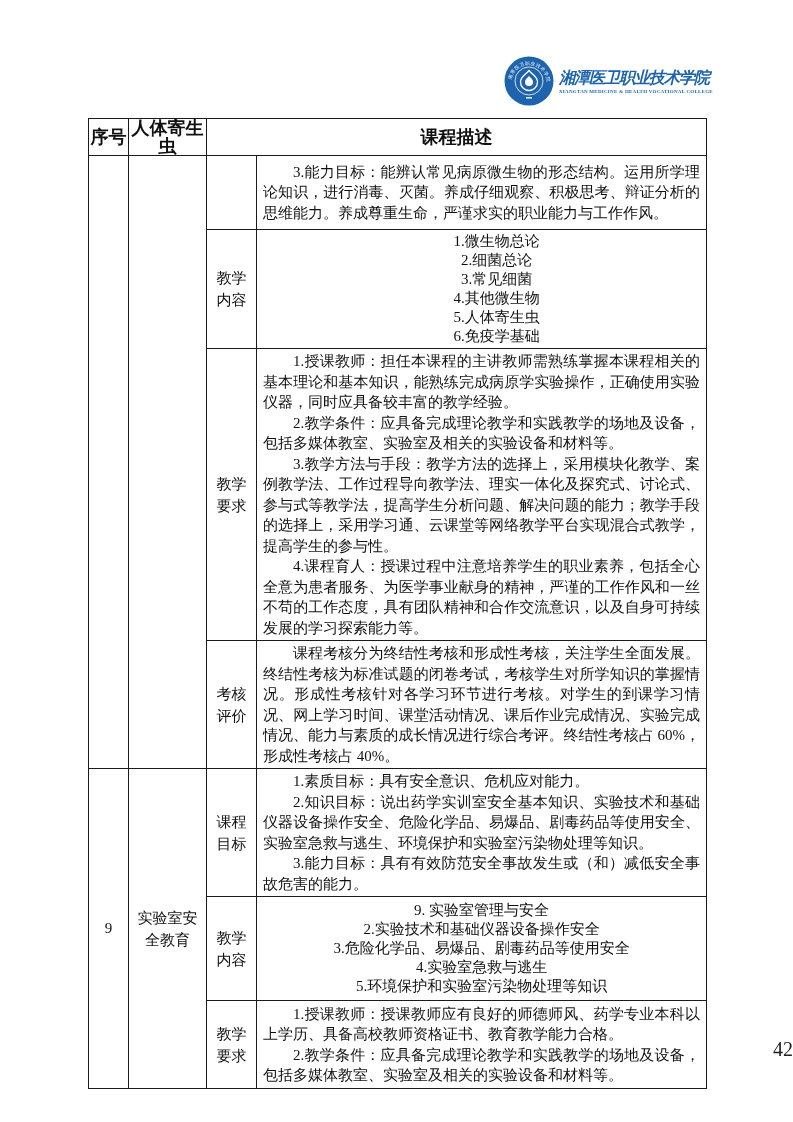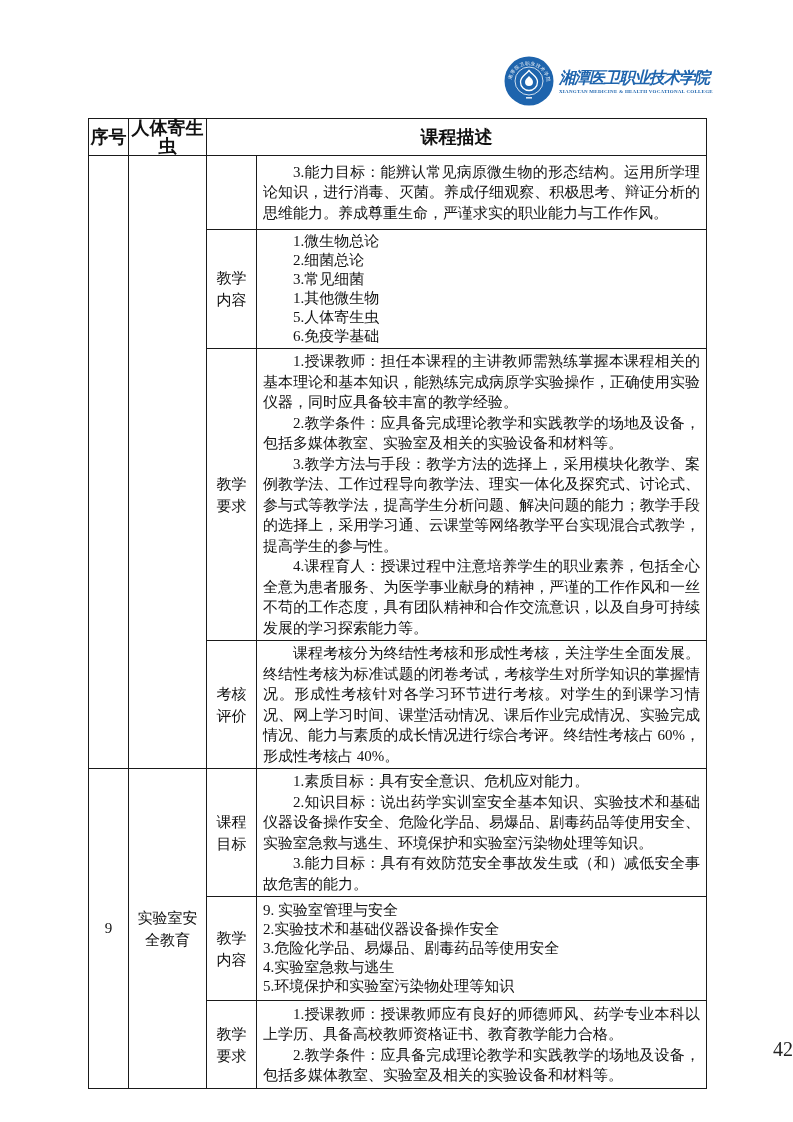--- a/index.html
+++ b/index.html
@@ -52,21 +52,21 @@
   }
   td.c-no { text-align: center; }
   td.c-course { text-align: center; padding: 0 4px; line-height: 22px; }
   td.c-label { text-align: center; padding: 0 8px; line-height: 22px; }
   td.c-desc { padding: 2px 6px; }
 
   .c-desc .p {
     margin: 0; text-indent: 2em; text-align: justify;
     line-height: 20.5px;
   }
-  .c-desc .li { margin: 0; line-height: 19px; text-align: left; }
+  .c-desc .li { margin: 0; line-height: 19px; text-align: center; }
   .c-desc .li.ind { text-indent: 2em; }
 
   tr.h-r8s1 { height: 74px; }
   tr.h-r8s2 { height: 115px; }
   tr.h-r8s3 { height: 271px; }
   tr.h-r8s4 { height: 102px; }
   tr.h-r9s1 { height: 125px; }
   tr.h-r9s2 { height: 104px; }
   tr.h-r9s3 { height: 88px; }
 
@@ -122,21 +122,21 @@
       <p class="p">3.能力目标：能辨认常见病原微生物的形态结构。运用所学理论知识，进行消毒、灭菌。养成仔细观察、积极思考、辩证分析的思维能力。养成尊重生命，严谨求实的职业能力与工作作风。</p>
     </td>
   </tr>
 
   <tr class="h-r8s2">
     <td class="c-label">教学内容</td>
     <td class="c-desc">
       <p class="li ind">1.微生物总论</p>
       <p class="li ind">2.细菌总论</p>
       <p class="li ind">3.常见细菌</p>
-      <p class="li ind">1.其他微生物</p>
+      <p class="li ind">4.其他微生物</p>
       <p class="li ind">5.人体寄生虫</p>
       <p class="li ind">6.免疫学基础</p>
     </td>
   </tr>
 
   <tr class="h-r8s3">
     <td class="c-label">教学要求</td>
     <td class="c-desc">
       <p class="p">1.授课教师：担任本课程的主讲教师需熟练掌握本课程相关的基本理论和基本知识，能熟练完成病原学实验操作，正确使用实验仪器，同时应具备较丰富的教学经验。</p>
       <p class="p">2.教学条件：应具备完成理论教学和实践教学的场地及设备，包括多媒体教室、实验室及相关的实验设备和材料等。</p>

